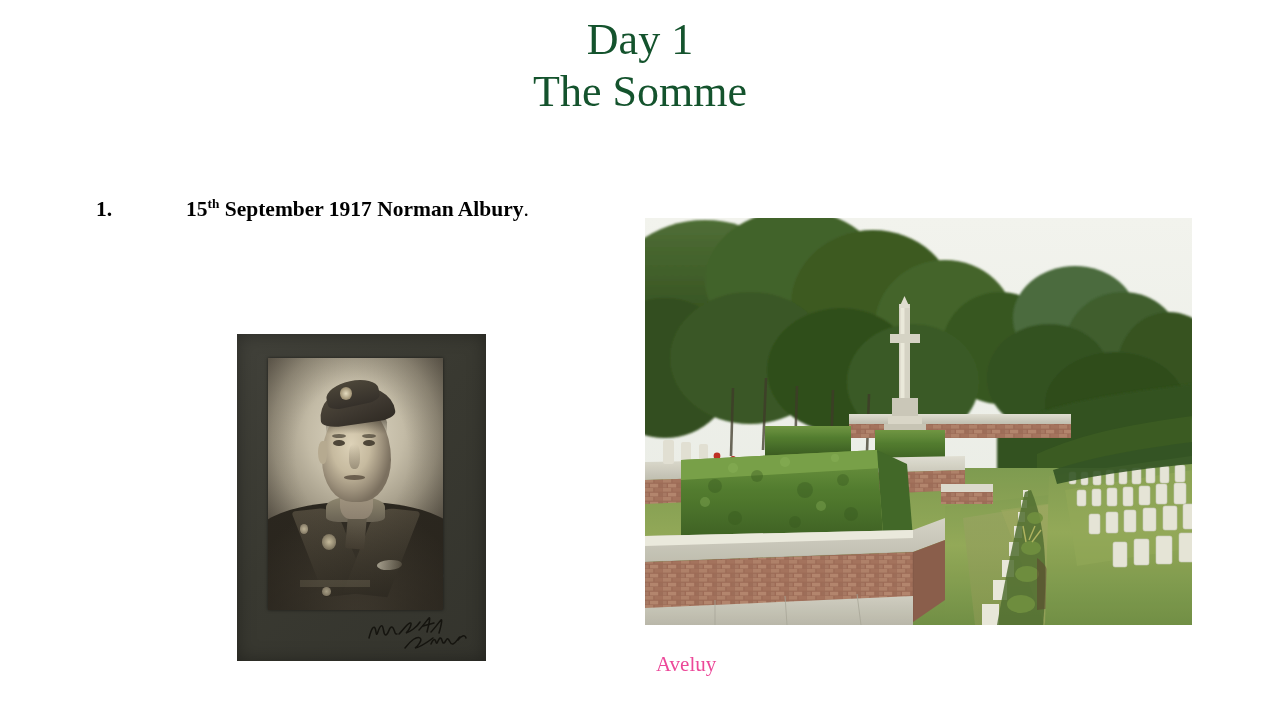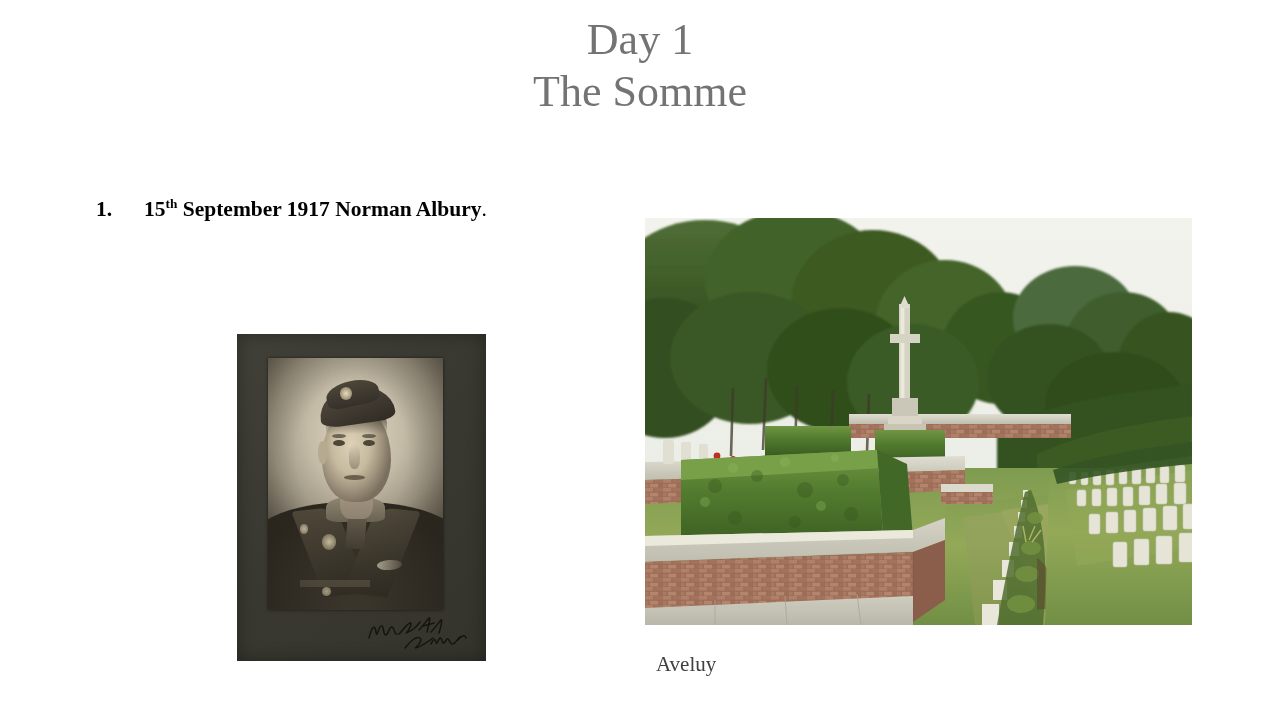--- a/index.html
+++ b/index.html
@@ -16,21 +16,21 @@
     color: #000000;
   }
 
   
   #title-block {
     position: absolute;
     left: 0;
     top: 14px;
     width: 1280px;
     text-align: center;
-    color: #737373;
+    color: #14532d;
     font-size: 44px;
     line-height: 1.18;
     font-family: "Liberation Serif", serif;
   }
   #title-block .tline { display: block; white-space: pre; }
 
   
   #body-text {
     position: absolute;
     left: 96px;
@@ -39,21 +39,21 @@
     font-size: 21.5px;
     line-height: 1.33;
   }
   .list-row { display: flex; align-items: flex-start; }
   .list-marker {
     flex: 0 0 auto;
     width: 48px;
     font-weight: bold;
     font-size: 21.5px;
   }
-  .list-body { flex: 1 1 auto; }
+  .list-body { flex: 1 1 auto; margin-left: 42px; }
   .lead { font-weight: bold; }
   sup { font-size: 0.62em; vertical-align: super; line-height: 0; }
   .para-rest { display: block; }
 
   
   #portrait-figure {
     position: absolute;
     left: 237px;
     top: 334px;
     width: 249px;
@@ -242,21 +242,21 @@
     background: #f2f2ee;
   }
   #cemetery-figure svg { display: block; width: 100%; height: 100%; }
 
   
   #cemetery-caption {
     position: absolute;
     left: 656px;
     top: 652px;
     font-size: 21px;
-    color: #404040;
+    color: #ec4899;
     font-family: "Liberation Serif", serif;
   }
 </style>
 </head>
 <body>
 
 <div id="title-block">
   <span class="tline">Day 1</span>
   <span class="tline">The Somme</span>
 </div>

